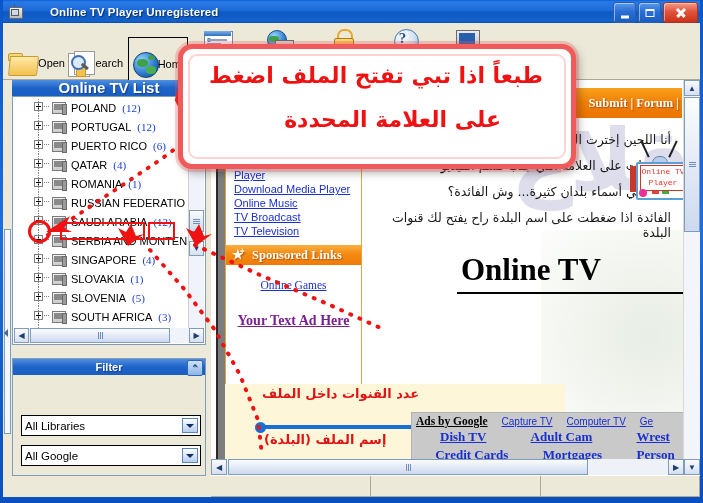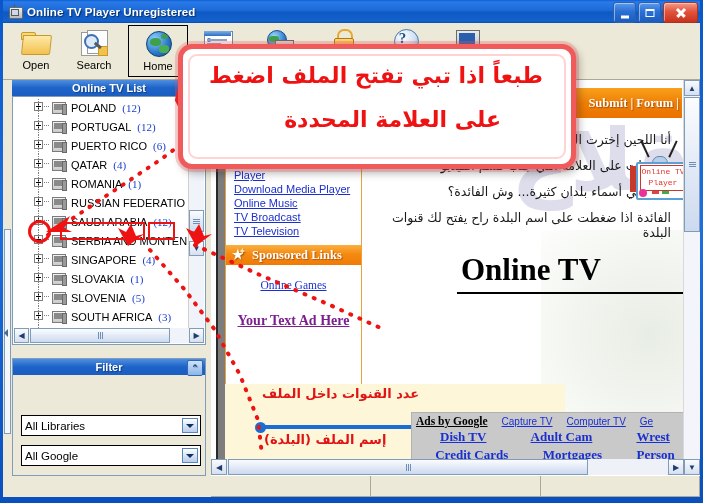--- a/index.html
+++ b/index.html
@@ -12,21 +12,21 @@
   
   .win-frame{
     position:absolute;left:0;top:0;width:703px;height:503px;
     background:linear-gradient(to bottom,#0a56c8 0%,#1d6fe0 45%,#0a4fbe 100%);
     box-sizing:border-box;
     padding:0 3px 3px 3px;
   }
   .titlebar{
     height:23px;width:100%;position:relative;
     background:linear-gradient(to bottom,#0b5ed4 0%,#2a7ae8 8%,#1b6ad8 45%,#0e59c4 52%,#1462cc 92%,#0a4bb0 100%);
-    display:flex;align-items:center;
+    display:flex;align-items:center;gap:23px;
   }
   .title-icon{
     width:16px;height:16px;margin:0 4px 0 4px;flex:none;position:relative;
   }
   .title-icon .tv-body{
     position:absolute;left:2px;top:3px;width:12px;height:10px;
     background:linear-gradient(to bottom,#f2f2f2,#b9b9b9);
     border:1px solid #6a6a6a;border-radius:1px;
   }
   .title-icon .tv-screen{
@@ -66,22 +66,22 @@
     position:absolute;left:3px;top:23px;width:697px;height:474px;
     background:#ece9d8;overflow:hidden;
   }
 
   
   .toolbar{
     position:absolute;left:0;top:0;width:697px;height:56px;
     background:#ece9d8;border-bottom:1px solid #aca899;
   }
   .tool-btn{
-    position:absolute;top:2px;width:58px;height:50px;
-    display:flex;flex-direction:column;align-items:center;justify-content:flex-start;
+    position:absolute;top:14px;width:58px;height:50px;
+    display:flex;flex-direction:row;align-items:center;justify-content:space-between;
     font-size:11px;color:#000;
   }
   .tool-btn.sel{border:1px solid #000;background:#ece9d8;}
   .tool-ico{width:32px;height:31px;position:relative;margin-top:2px;}
   .tool-lab{margin-top:1px;font-size:11px;}
 
   
   .ic-folder .f1{position:absolute;left:2px;top:8px;width:27px;height:18px;
     background:linear-gradient(to bottom,#ffe9a8,#f2c14e);border:1px solid #c79a2c;
     border-radius:0 2px 2px 2px;transform:skewX(-6deg);}
@@ -121,21 +121,21 @@
   .ic-app .b{position:absolute;left:6px;top:6px;width:16px;height:11px;background:#2a5fae;}
 
   
   .leftpanel{
     position:absolute;left:0px;top:57px;width:206px;height:417px;
     background:#ece9d8;
   }
   .panel-head{
     height:16px;width:100%;
     background:linear-gradient(to bottom,#4f8fe0,#1d63c8 50%,#1b5ec2);
-    color:#fff;font-size:11px;font-weight:bold;text-align:center;line-height:16px;
+    color:#fff;font-size:15px;font-weight:bold;text-align:center;line-height:16px;
     text-shadow:1px 1px 1px rgba(0,0,0,.35);position:relative;
   }
   .tvlist-wrap{
     position:absolute;left:3px;top:16px;width:199px;height:249px;
     background:#fff;border:1px solid #7f9db9;box-sizing:border-box;
   }
   .tvlist-inner{
     position:absolute;left:1px;top:1px;width:180px;height:232px;overflow:hidden;
     background:#fff;
   }

